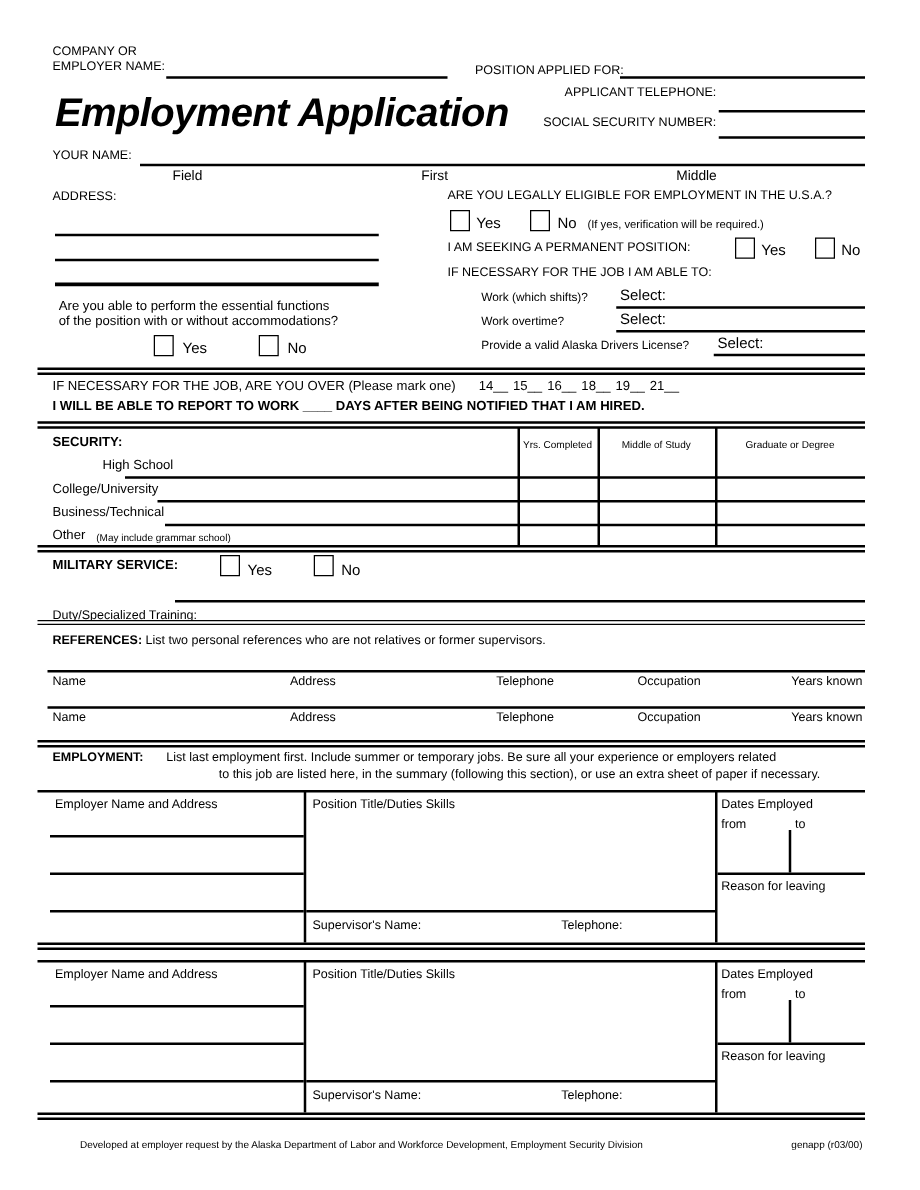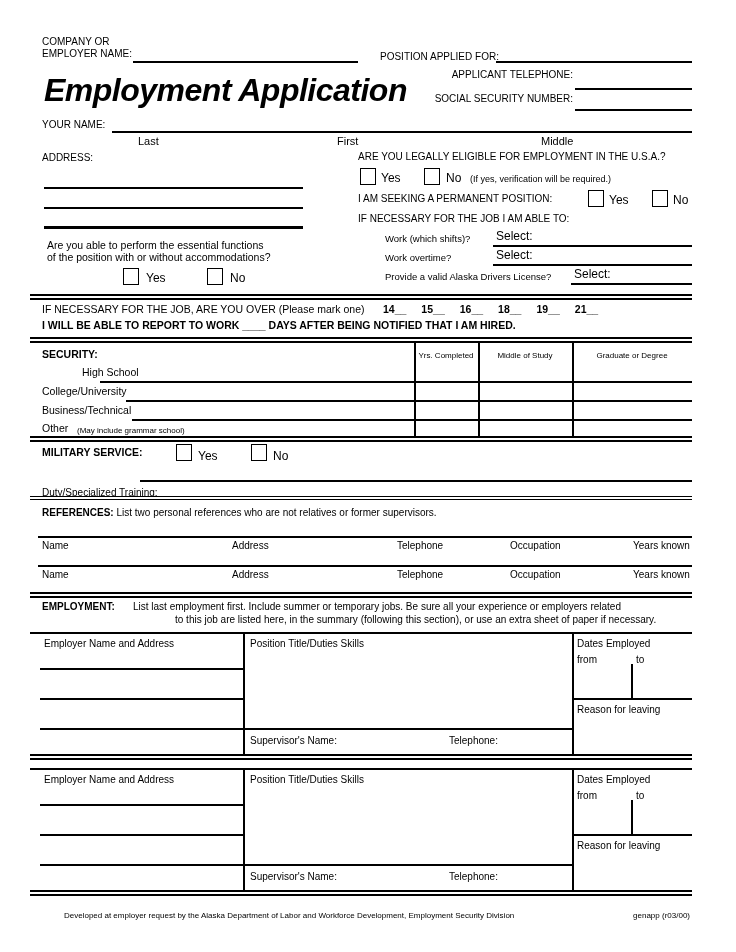--- a/index.html
+++ b/index.html
@@ -44,21 +44,21 @@
   <div class="lbl rt" style="right:163px;top:69px;">APPLICANT TELEPHONE:</div>
   <div class="ln" style="left:575px;top:88px;width:117px;"></div>
 
   <div class="lbl rt" style="right:163px;top:93px;">SOCIAL SECURITY NUMBER:</div>
   <div class="ln" style="left:575px;top:109px;width:117px;"></div>
 
   <div class="title" style="left:44px;top:72px;">Employment Application</div>
 
   <div class="lbl" style="left:42px;top:119px;">YOUR NAME:</div>
   <div class="ln" style="left:112px;top:131px;width:580px;"></div>
-  <div class="lbl s11" style="left:138px;top:135px;">Last</div>
+  <div class="lbl s11" style="left:138px;top:135px;">Field</div>
   <div class="lbl s11" style="left:337px;top:135px;text-align:center;">First</div>
   <div class="lbl s11" style="left:541px;top:135px;">Middle</div>
 
   <div class="lbl" style="left:42px;top:152px;">ADDRESS:</div>
   <div class="ln" style="left:44px;top:187px;width:259px;"></div>
   <div class="ln" style="left:44px;top:207px;width:259px;"></div>
   <div class="ln" style="left:44px;top:226px;width:259px;height:2.5px;"></div>
 
   <div class="lbl s105" style="left:47px;top:239px;">Are you able to perform the essential functions</div>
   <div class="lbl s105" style="left:47px;top:251px;">of the position with or without accommodations?</div>
@@ -89,21 +89,21 @@
   <div class="lbl s95" style="left:385px;top:252px;">Work overtime?</div>
   <div class="lbl s12" style="left:496px;top:248px;">Select:</div>
   <div class="ln" style="left:493px;top:264px;width:199px;"></div>
 
   <div class="lbl s95" style="left:385px;top:271px;">Provide a valid Alaska Drivers License?</div>
   <div class="lbl s12" style="left:574px;top:267px;">Select:</div>
   <div class="ln" style="left:571px;top:283px;width:121px;"></div>
 
   <div class="sep" style="left:30px;top:294px;width:662px;"></div>
   <div class="lbl s105" style="left:42px;top:303px;">IF NECESSARY FOR THE JOB, ARE YOU OVER (Please mark one)</div>
-  <div class="lbl s105" style="left:383px;top:303px;display:flex;gap:15px;font-weight:bold;">
+  <div class="lbl s105" style="left:383px;top:303px;display:flex;gap:4px;">
     <span>14__</span>
     <span>15__</span>
     <span>16__</span>
     <span>18__</span>
     <span>19__</span>
     <span>21__</span>
   </div>
   <div class="lbl s105 b" style="left:42px;top:319px;">I WILL BE ABLE TO REPORT TO WORK ____ DAYS AFTER BEING NOTIFIED THAT I AM HIRED.</div>
 
   <div class="sep" style="left:30px;top:337px;width:662px;"></div>

